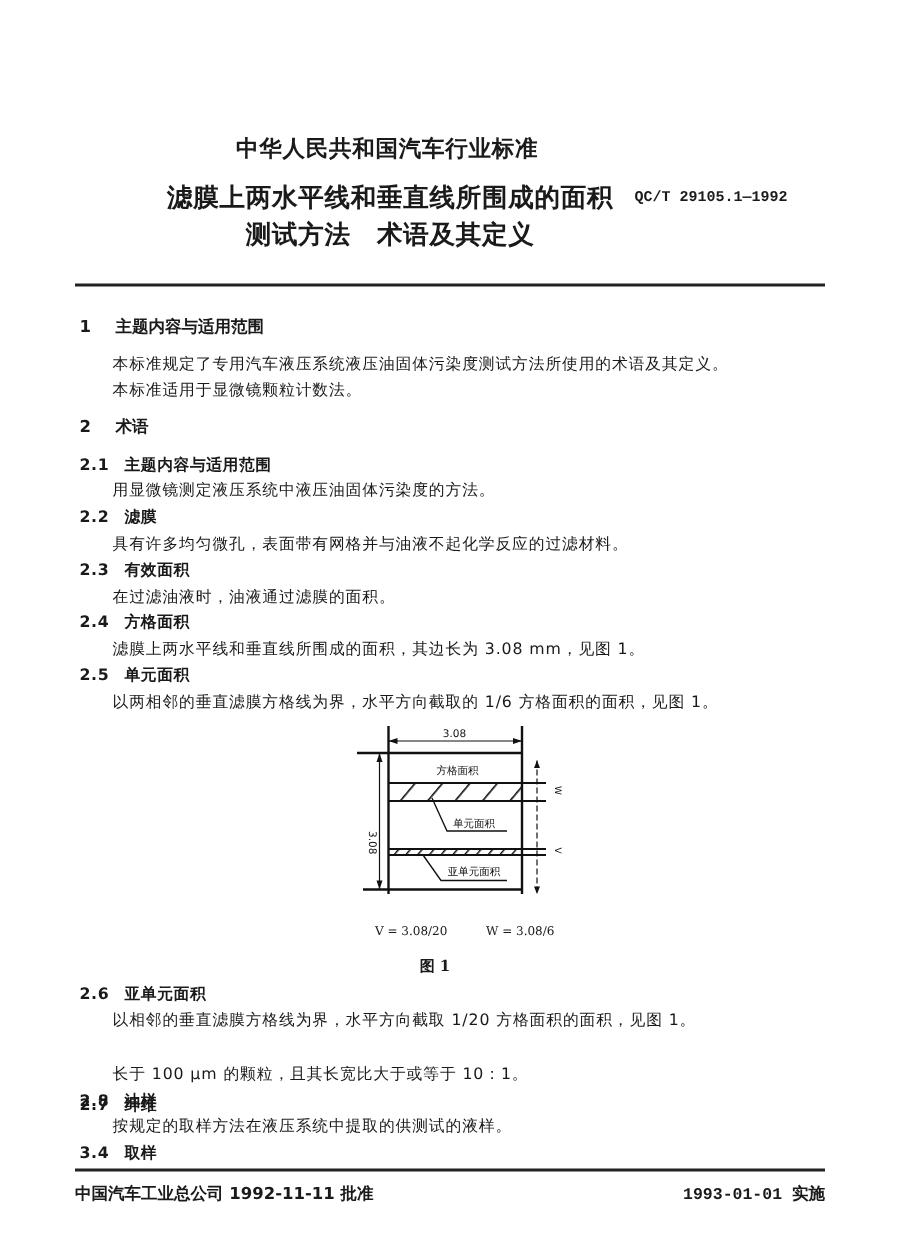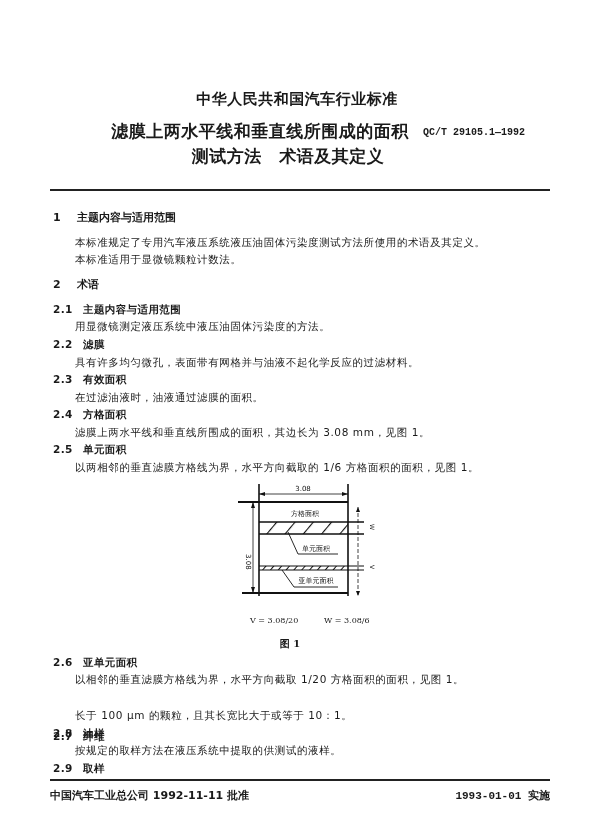--- a/index.html
+++ b/index.html
@@ -3,21 +3,21 @@
 <meta charset="utf-8">
 <style>
   html, body { margin: 0; padding: 0; background: #ffffff; }
   body {
     width: 600px; height: 834px; position: relative; overflow: hidden;
     font-family: "DejaVu Sans", sans-serif; color: #1a1a1a;
   }
   .abs { position: absolute; }
   .std-title {
     left: 0; width: 516px; top: 90px; text-align: center;
-    font-size: 15px; font-weight: bold; letter-spacing: 0.5px; padding-left: 39px;
+    font-size: 15px; font-weight: bold; letter-spacing: 0.5px;
   }
   .std-code {
     left: 423px; top: 127px; font-size: 10px; font-weight: bold;
     font-family: "Liberation Mono", monospace; letter-spacing: 0px;
   }
   .doc-title {
     left: 0; width: 520px; text-align: center;
     font-size: 17px; font-weight: bold; letter-spacing: 0.5px;
   }
   .rule { left: 50px; width: 500px; height: 1.6px; background: #222; }
@@ -31,21 +31,21 @@
   .fig-cap { font-size: 10px; font-family: "DejaVu Serif", serif; font-weight: bold; }
   .formula { font-size: 8px; font-family: "DejaVu Serif", serif; }
   svg text { font-family: "DejaVu Sans", sans-serif; }
 </style>
 </head>
 <body>
 
 <div class="abs std-title">中华人民共和国汽车行业标准</div>
 <div class="abs std-code">QC/T 29105.1—1992</div>
 <div class="abs doc-title" style="top:120px;">滤膜上两水平线和垂直线所围成的面积</div>
-<div class="abs doc-title" style="top:145px;padding-left:28px;">测试方法　术语及其定义</div>
+<div class="abs doc-title" style="top:145px;">测试方法　术语及其定义</div>
 <div class="abs rule" style="top:189px;"></div>
 
 <div class="abs heading" style="left:53px; top:210px;">
   <span class="num">1</span><span>主题内容与适用范围</span>
 </div>
 <div class="abs para" style="left:75px; top:236px;">本标准规定了专用汽车液压系统液压油固体污染度测试方法所使用的术语及其定义。</div>
 <div class="abs para" style="left:75px; top:253px;">本标准适用于显微镜颗粒计数法。</div>
 
 <div class="abs heading" style="left:53px; top:277px;">
   <span class="num">2</span><span>术语</span>
@@ -138,18 +138,18 @@
   <span class="num">2.7</span><span>纤维</span>
 </div>
 <div class="abs para" style="left:75px; top:709px;">长于 100 μm 的颗粒，且其长宽比大于或等于 10：1。</div>
 
 <div class="abs sub" style="left:53px; top:727px;">
   <span class="num">2.8</span><span>油样</span>
 </div>
 <div class="abs para" style="left:75px; top:744px;">按规定的取样方法在液压系统中提取的供测试的液样。</div>
 
 <div class="abs sub" style="left:53px; top:762px;">
-  <span class="num">2.9</span><span>取样</span>
+  <span class="num">3.4</span><span>取样</span>
 </div>
 
 <div class="abs rule" style="top:779px;"></div>
 <div class="abs footer-left" style="top:788px;">中国汽车工业总公司 1992-11-11 批准</div>
 <div class="abs footer-right" style="top:788px;font-family:Liberation Mono, monospace;">1993-01-01 实施</div>
 
 </body></html>

